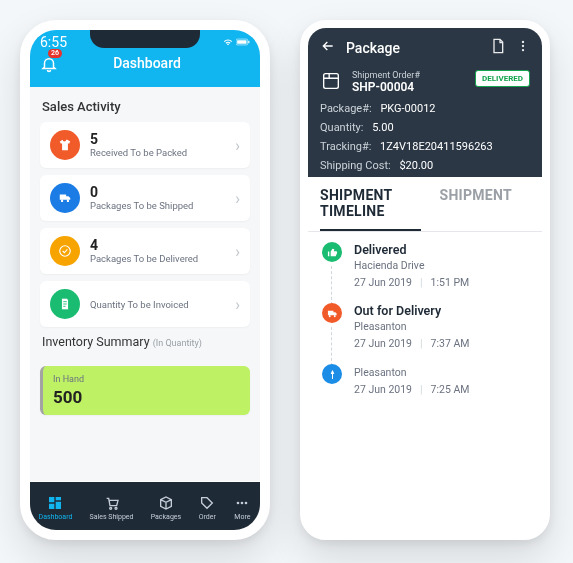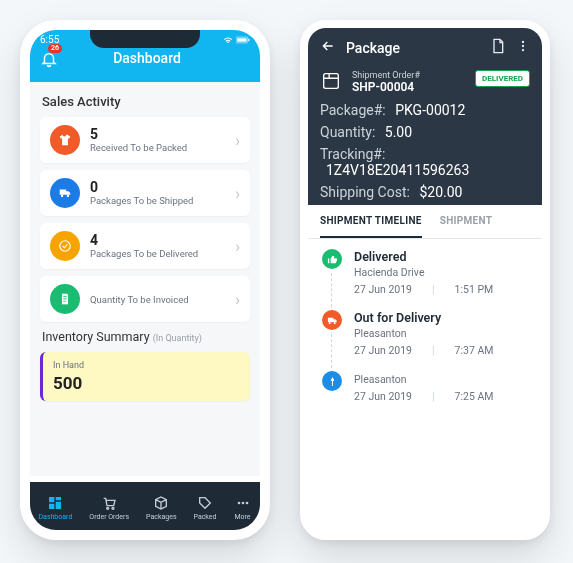--- a/index.html
+++ b/index.html
@@ -15,21 +15,21 @@
     position: relative;
     overflow: hidden;
     border: 10px solid #fff;
   }
   .phone.android { border-radius: 26px; border-width: 8px; }
 
   
   .p1-status {
     background: #11b5f0;
     color: #fff;
-    font-size: 10px;
+    font-size: 14px;
     padding: 4px 10px 1px;
     display: flex;
     justify-content: space-between;
     align-items: center;
   }
   .p1-status .right { display:flex; gap:3px; align-items:center; }
   .p1-header {
     background: #11b5f0;
     color: #fff;
     display: flex;
@@ -70,23 +70,24 @@
   }
   .card .text { flex:1; }
   .card .num { font-size:14px; font-weight:700; color:#222; line-height:1.1; }
   .card .label { font-size:9.5px; color:#6b7280; }
   .card .chev { color:#c0c6cc; }
 
   .inv-title { font-size:12.5px; color:#333; margin:6px 2px 8px; }
   .inv-title .sub { font-size:9px; color:#9aa0a6; }
   .inv-row { display:flex; gap:8px; }
   .inv-box {
-    flex:1; background:#fef9c3; border-radius:6px; padding:8px 10px;
+    flex:1; background:#bef264; border-radius:6px; padding:8px 10px;
     box-shadow:0 1px 2px rgba(0,0,0,0.04);
-    border-left:3px solid #6d28d9;
+    border-left:3px solid #a3a3a3;
+    margin-top:9px;
   }
   .inv-box .lbl { font-size:9px; color:#6b7280; margin-bottom:3px; }
   .inv-box .val { font-size:17px; font-weight:700; color:#222; }
 
   .tabbar {
     position:absolute; bottom:0; left:0; right:0;
     height:48px; background:#1f2a37;
     display:flex; justify-content:space-around; align-items:center;
     padding-top:4px;
   }
@@ -99,41 +100,41 @@
   .p2-row1 { display:flex; align-items:center; gap:10px; }
   .p2-row1 .title { font-size:14px; font-weight:500; flex:1; }
   .p2-row1 .act { opacity:.9; }
   .p2-row2 { display:flex; align-items:flex-start; gap:10px; margin-top:12px; }
   .p2-row2 .ordlbl { font-size:9px; color:#cbd3da; }
   .p2-row2 .ordnum { font-size:12px; font-weight:600; color:#fff; }
   .status-pill {
     margin-left:auto; background:#fff; color:#14a44d; font-size:8px; font-weight:700;
     padding:3px 6px; border-radius:3px; border:1px solid #14a44d;
   }
-  .p2-kv { font-size:14px; color:#cbd3da; margin-top:6px; }
+  .p2-kv { font-size:11px; color:#cbd3da; margin-top:6px; }
   .p2-kv .v { color:#fff; margin-left:6px; }
 
   .tabs2 { display:flex; border-bottom:1px solid #e5e7eb; padding:0 12px; background:#fff; }
-  .tab2 { font-size:10px; font-weight:700; color:#9aa0a6; padding:10px 0; margin-right:18px; letter-spacing:.3px; }
+  .tab2 { font-size:14px; font-weight:700; color:#9aa0a6; padding:10px 0; margin-right:18px; letter-spacing:.3px; }
   .tab2.active { color:#1f2a37; border-bottom:2px solid #1f2a37; }
 
   .timeline { padding:10px 14px; background:#fff; height:260px; overflow:hidden; position:relative; }
   .tl-item { display:flex; gap:12px; padding-bottom:14px; position:relative; }
   .tl-item::before {
     content:""; position:absolute; left:9px; top:24px; bottom:-2px; width:1px;
     border-left:1px dashed #cfd6dd;
   }
   .tl-item:last-child::before { display:none; }
   .tl-dot {
     width:20px; height:20px; border-radius:50%; display:flex; align-items:center; justify-content:center;
     color:#fff; flex-shrink:0; z-index:1;
   }
   .tl-title { font-size:12.5px; font-weight:600; color:#1f2a37; }
   .tl-sub { font-size:10.5px; color:#6b7280; margin-top:2px; }
-  .tl-dt { font-size:10.5px; color:#6b7280; margin-top:4px; display:flex; gap:20px;align-items:center; }
+  .tl-dt { font-size:10.5px; color:#6b7280; margin-top:4px; display:flex; gap:8px;align-items:center; }
   .tl-dt .sep { color:#cfd6dd; }
 
 </style>
 </head>
 <body>
 
 <div class="phone">
   <div class="notch"></div>
 
   <div class="p1-status">
@@ -233,33 +234,33 @@
           <path d="M3 3h8v8H3zM13 3h8v5h-8zM13 10h8v11h-8zM3 13h8v8H3z"></path>
         </svg>
       <span>Dashboard</span>
     </div>
     <div class="tab">
       <svg width="18" height="16" viewBox="0 0 24 24" fill="none" stroke="#c5ced8" stroke-width="2">
           <path d="M4 5h3l2 11h10l2-8H8"></path>
           <circle cx="10" cy="20" r="1.5"></circle>
           <circle cx="18" cy="20" r="1.5"></circle>
         </svg>
-      <span>Order Orders</span>
+      <span>Sales Shipped</span>
     </div>
     <div class="tab">
       <svg width="18" height="16" viewBox="0 0 24 24" fill="none" stroke="#c5ced8" stroke-width="2">
           <path d="M4 7l8-4 8 4v10l-8 4-8-4zM4 7l8 4 8-4M12 11v10"></path>
         </svg>
       <span>Packages</span>
     </div>
     <div class="tab">
       <svg width="18" height="16" viewBox="0 0 24 24" fill="none" stroke="#c5ced8" stroke-width="2">
           <path d="M4 4h8l8 8-8 8-8-8zM8 8h0"></path>
         </svg>
-      <span>Packed</span>
+      <span>Order</span>
     </div>
     <div class="tab">
       <svg width="18" height="16" viewBox="0 0 24 24" fill="#c5ced8">
           <circle cx="6" cy="12" r="2"></circle>
           <circle cx="12" cy="12" r="2"></circle>
           <circle cx="18" cy="12" r="2"></circle>
         </svg>
       <span>More</span>
     </div>
   </div>

